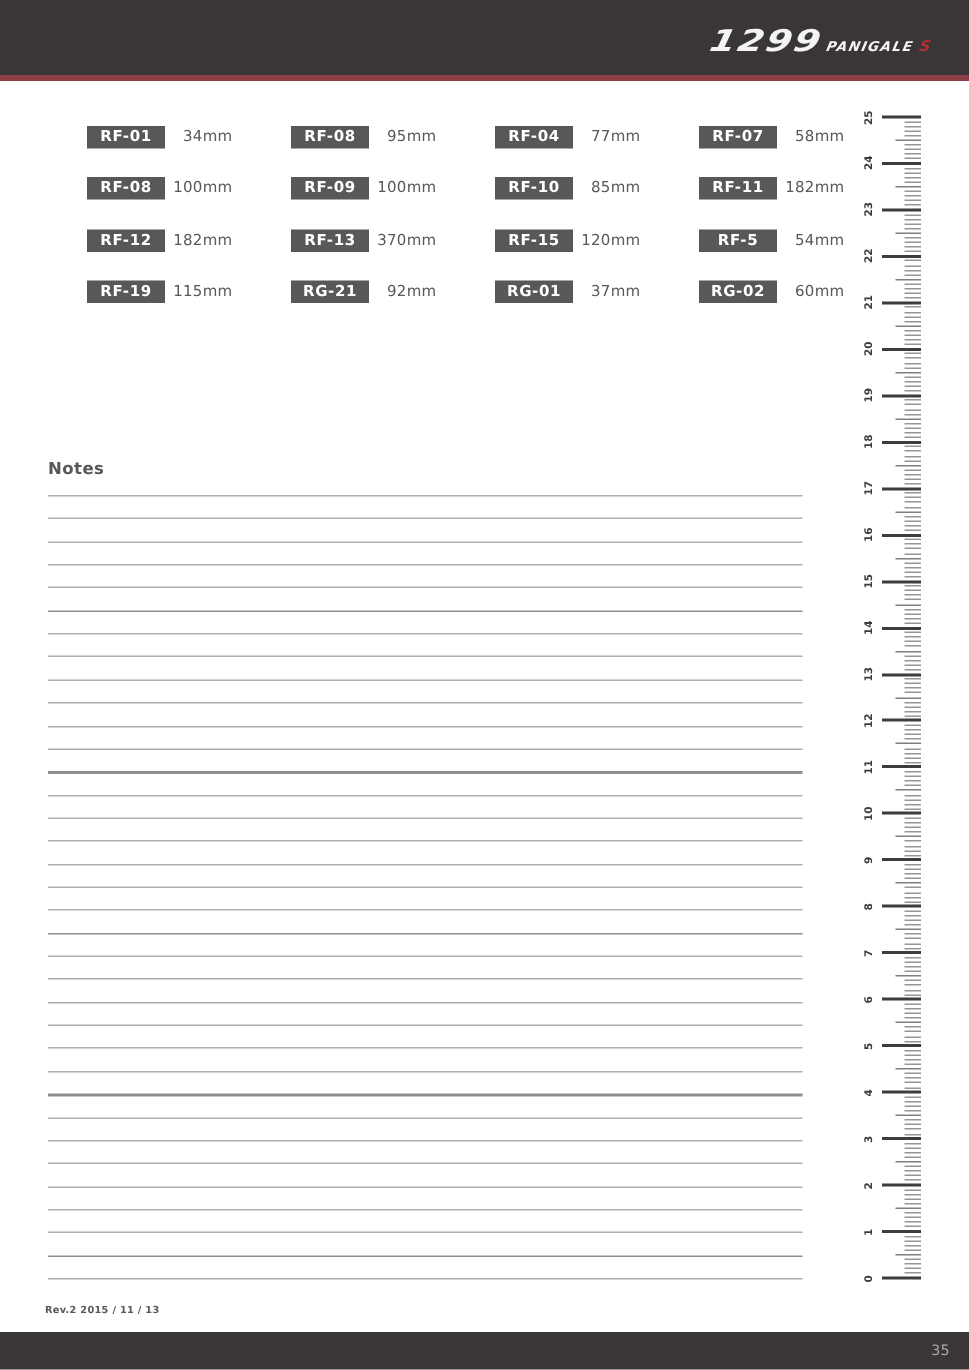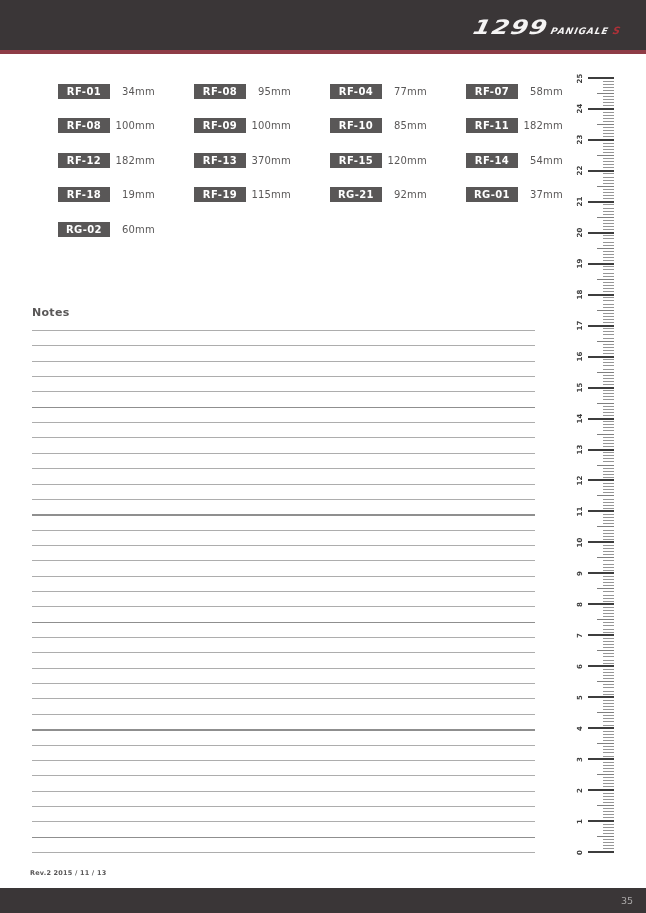--- a/index.html
+++ b/index.html
@@ -83,26 +83,22 @@
     </div>
     <div class="m-item">
       <span class="m-badge">RF-13</span>
       <span class="m-value">370mm</span>
     </div>
     <div class="m-item">
       <span class="m-badge">RF-15</span>
       <span class="m-value">120mm</span>
     </div>
     <div class="m-item">
-      <span class="m-badge">RF-14</span>
+      <span class="m-badge">RF-5</span>
       <span class="m-value">54mm</span>
-    </div>
-    <div class="m-item">
-      <span class="m-badge">RF-18</span>
-      <span class="m-value">19mm</span>
     </div>
     <div class="m-item">
       <span class="m-badge">RF-19</span>
       <span class="m-value">115mm</span>
     </div>
     <div class="m-item">
       <span class="m-badge">RG-21</span>
       <span class="m-value">92mm</span>
     </div>
     <div class="m-item">

